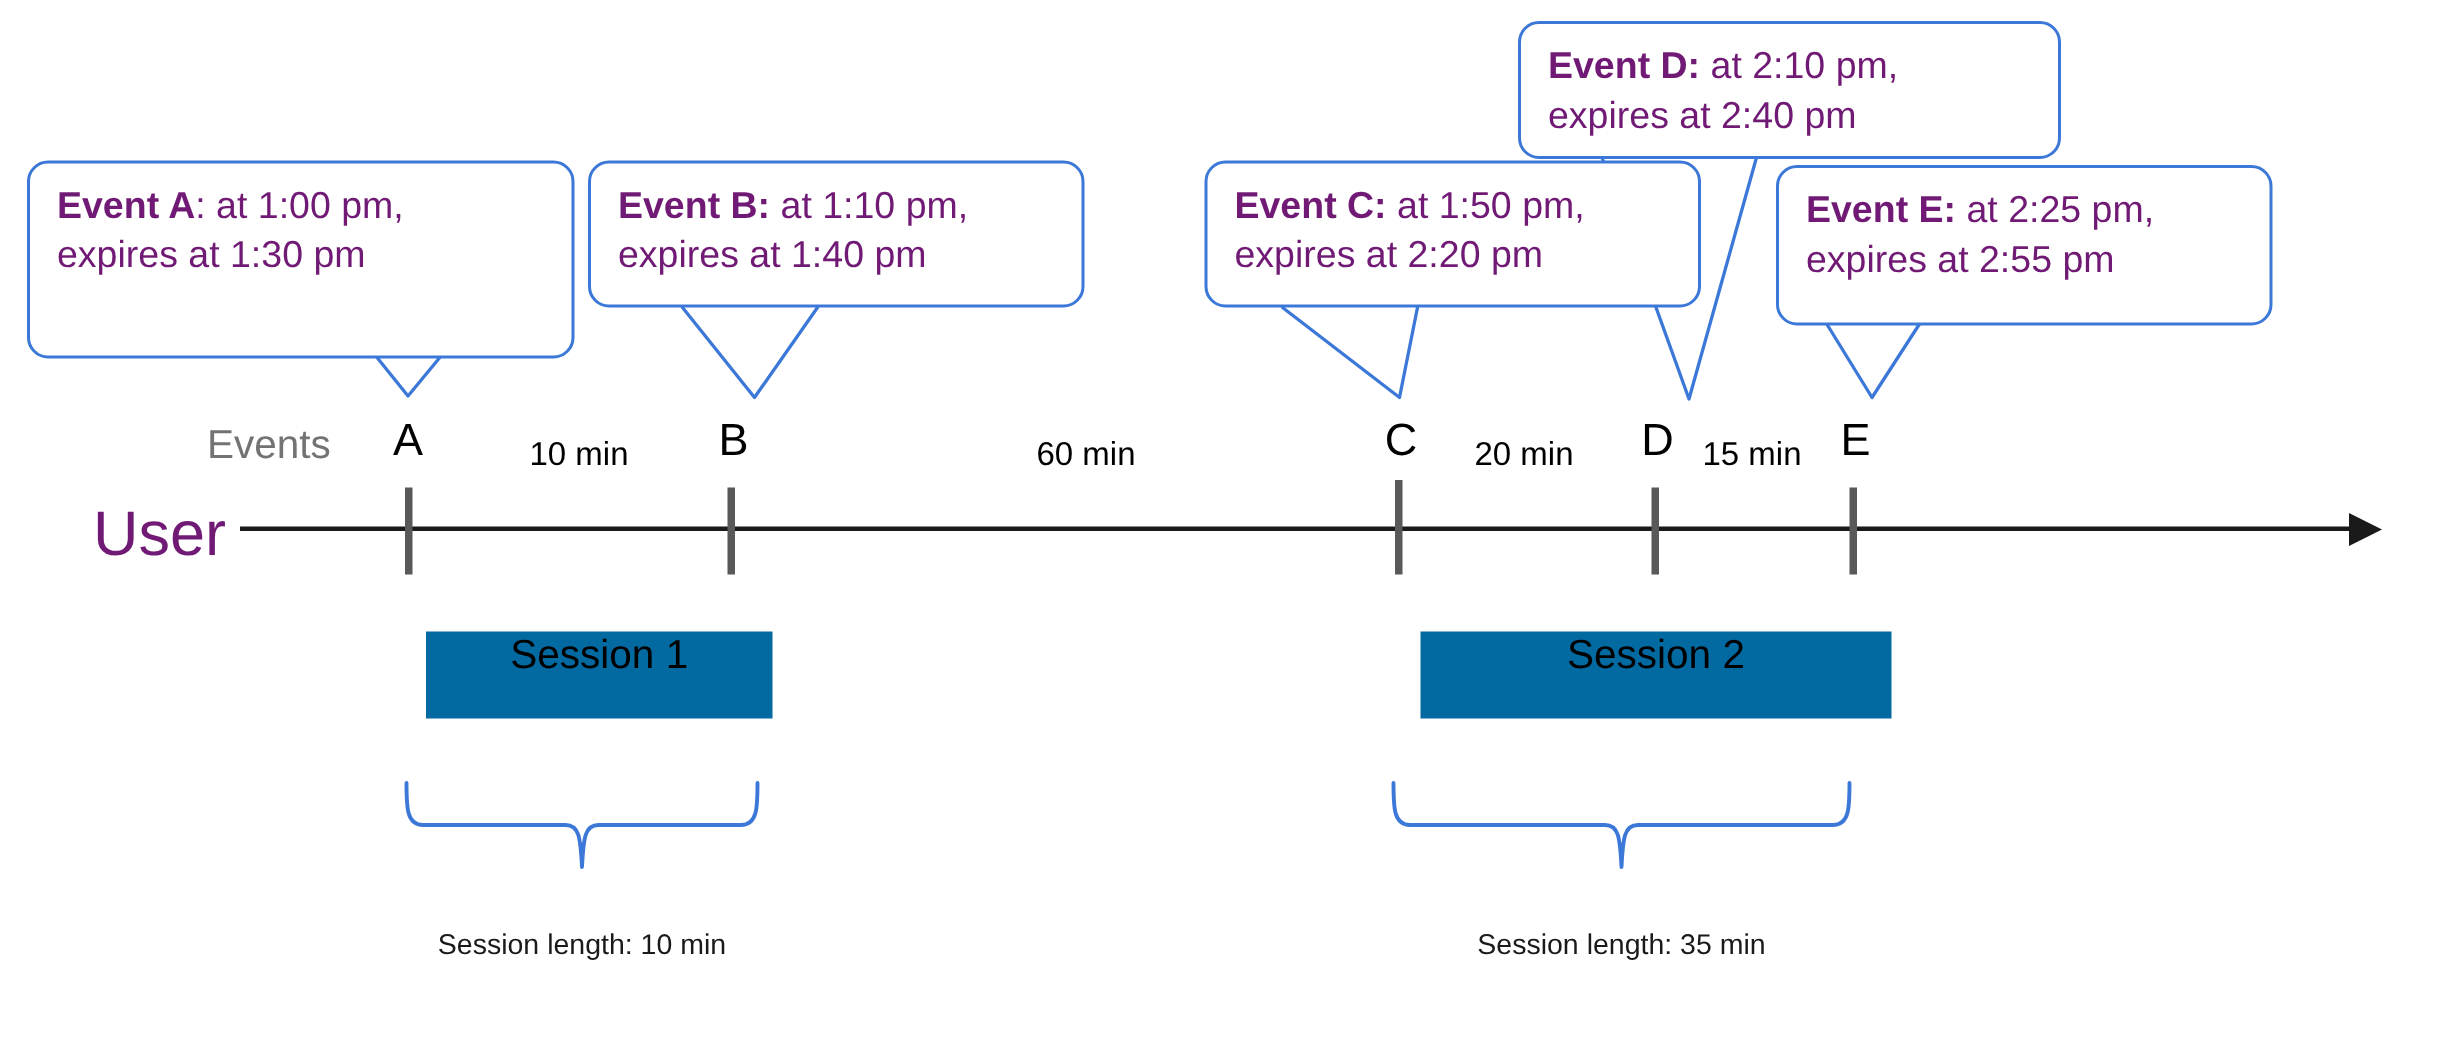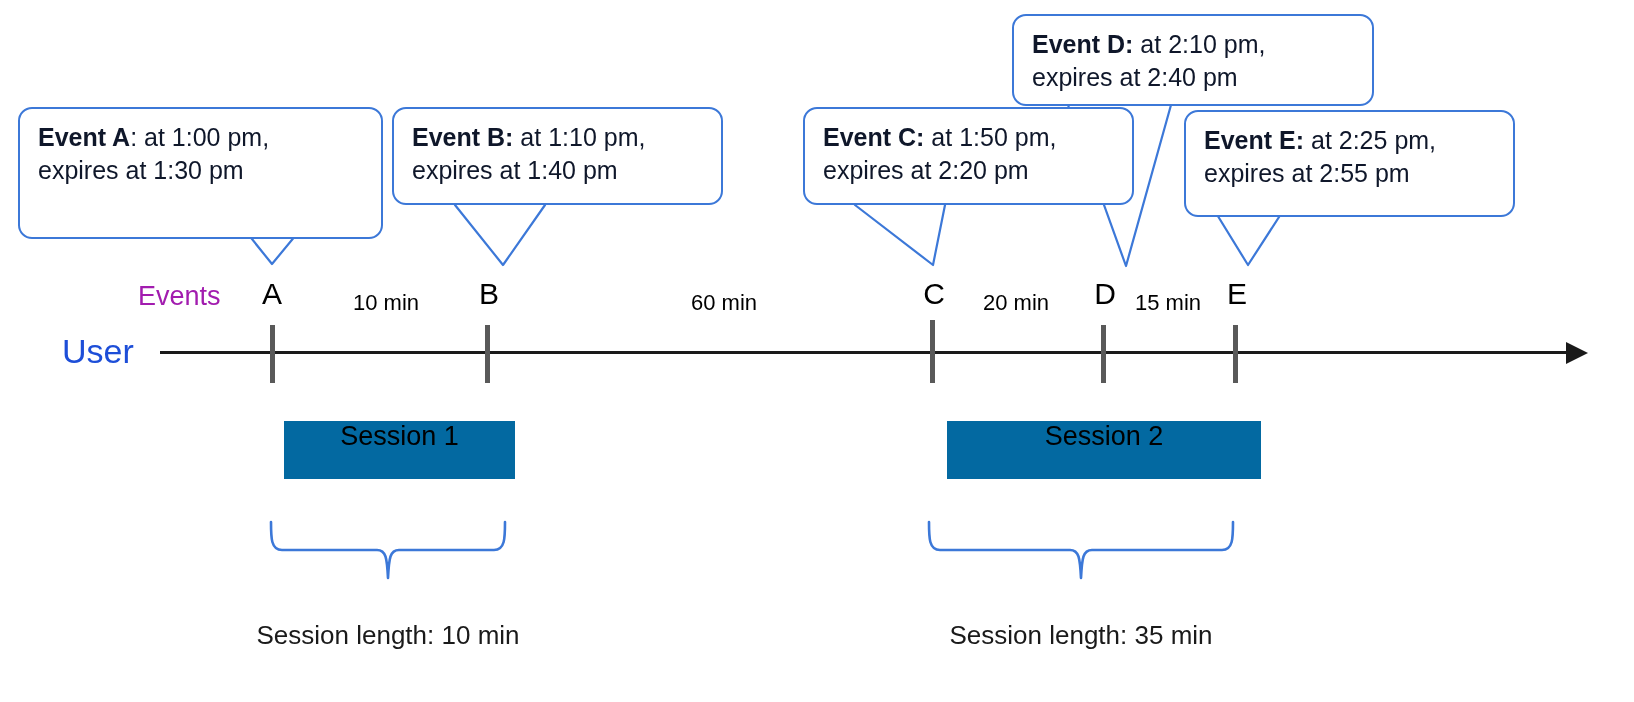--- a/index.html
+++ b/index.html
@@ -22,21 +22,21 @@
   
   .callout {
     position: absolute;
     box-sizing: border-box;
     border: 2.2px solid #3c78d8;
     border-radius: 14px;
     background: #ffffff;
     padding: 12px 16px 12px 18px;
     font-size: 25px;
     line-height: 1.33;
-    color: #0f172a;
+    color: #701a75;
     z-index: 5;
   }
   .callout .ev {
     font-weight: bold;
   }
   .callout .line2 { display: block; }
 
   
   .tail-svg {
     position: absolute;
@@ -66,29 +66,29 @@
     z-index: 2;
   }
   .tick {
     position: absolute;
     width: 5px;
     background: #595959;
     z-index: 3;
   }
   .row-label {
     position: absolute;
-    font-size: 34px;
-    color: #1d4ed8;
+    font-size: 42px;
+    color: #701a75;
     white-space: nowrap;
     z-index: 4;
   }
   .events-label {
     position: absolute;
     font-size: 27px;
-    color: #a21caf;
+    color: #737373;
     white-space: nowrap;
     z-index: 4;
     text-align: right;
   }
   .tick-label {
     position: absolute;
     font-size: 30px;
     color: #000000;
     text-align: center;
     white-space: nowrap;
@@ -118,21 +118,21 @@
   }
 
   
   .brace-svg {
     position: absolute;
     overflow: visible;
     z-index: 3;
   }
   .length-label {
     position: absolute;
-    font-size: 26px;
+    font-size: 19px;
     color: #1a1a1a;
     white-space: nowrap;
     text-align: left;
     transform: translateX(-50%);
     z-index: 4;
   }
 </style>
 </head>
 <body>
 

